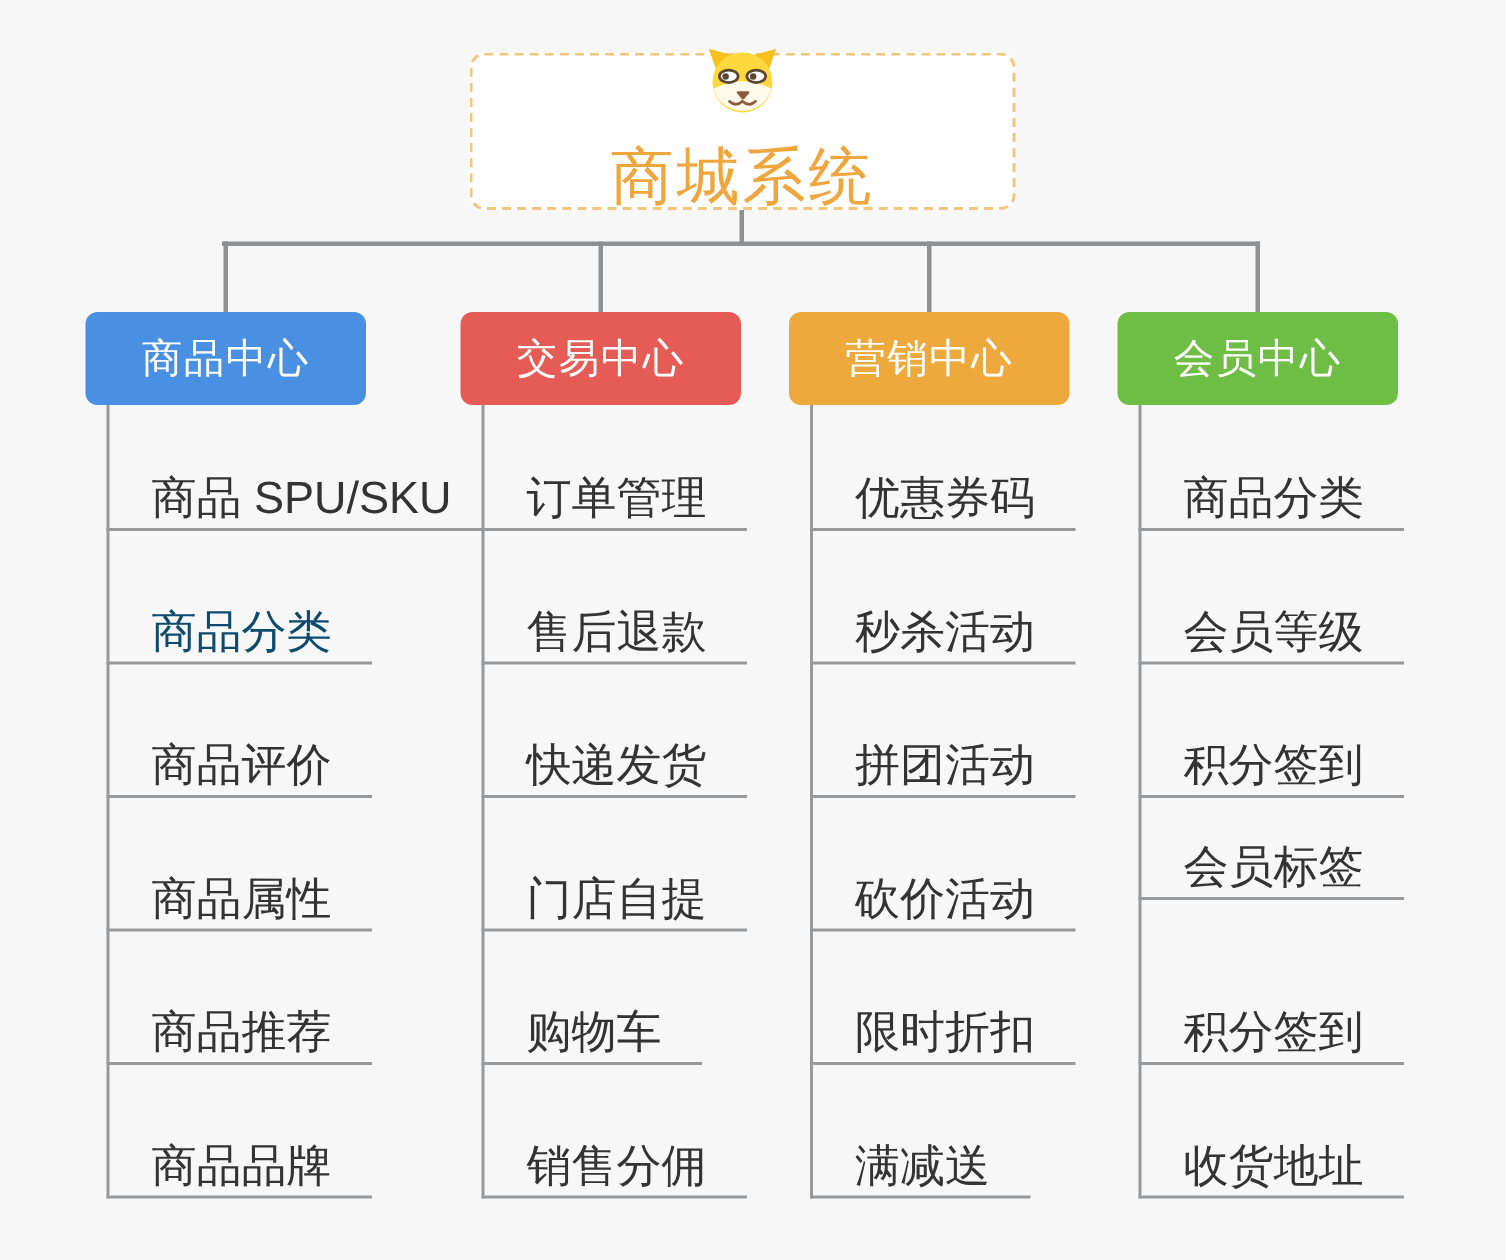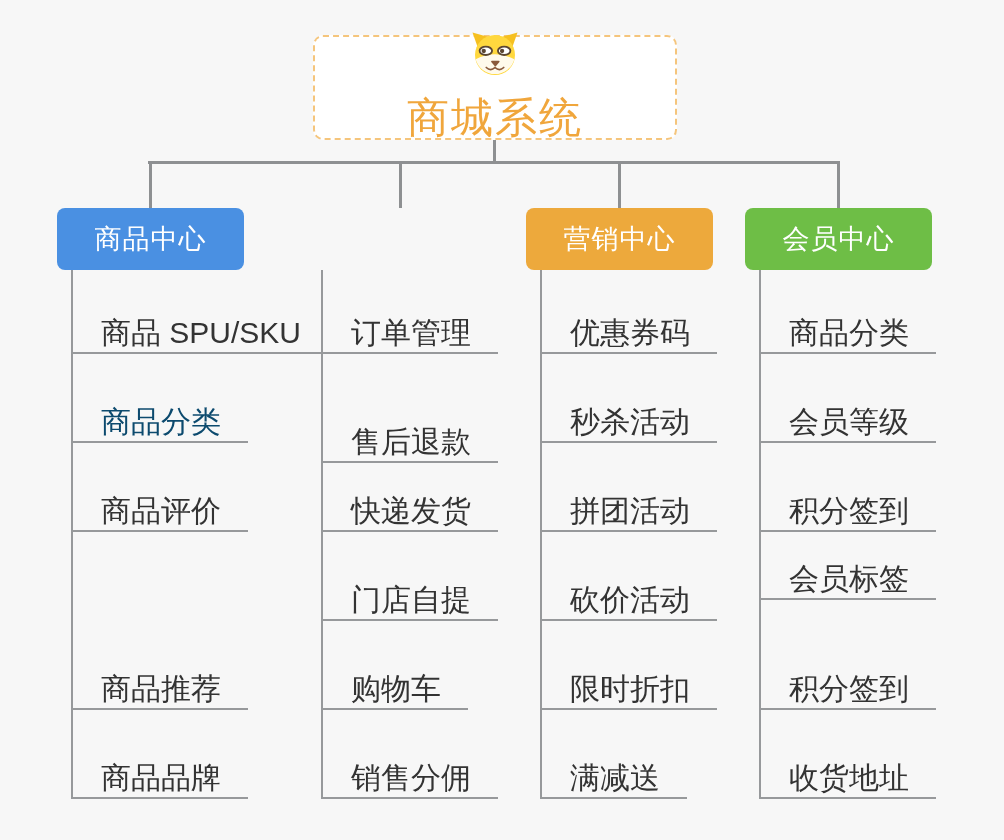--- a/index.html
+++ b/index.html
@@ -115,28 +115,32 @@
 
 <div class="connector drop" style="left: 149px; background: rgb(142, 144, 146);"></div>
     <div class="column" style="left: 57px;">
       <div class="branch-box" style="background: rgb(74, 144, 226);">
         <span>商品中心</span>
       </div>
       <div class="trunk"></div>
       <div class="leaf" style="top: 106px; color: rgb(51, 51, 51);"><span>商品 SPU/SKU</span></div>
       <div class="leaf" style="top: 195px; color: #0c4a6e;"><span>商品分类</span></div>
       <div class="leaf" style="top: 284px; color: rgb(51, 51, 51);"><span>商品评价</span></div>
+      <div class="leaf" style="top: 373px; color: rgb(51, 51, 51);"><span>商品属性</span></div>
       <div class="leaf" style="top: 462px; color: rgb(51, 51, 51);"><span>商品推荐</span></div>
       <div class="leaf" style="top: 551px; color: rgb(51, 51, 51);"><span>商品品牌</span></div>
     </div>
     <div class="connector drop" style="left: 399px; background: rgb(142, 144, 146);"></div>
     <div class="column" style="left: 307px;">
+      <div class="branch-box" style="background: rgb(229, 91, 85);">
+        <span>交易中心</span>
+      </div>
       <div class="trunk"></div>
       <div class="leaf" style="top: 106px; color: rgb(51, 51, 51);"><span>订单管理</span></div>
-      <div class="leaf" style="top: 195px; color: rgb(51, 51, 51); margin-top: 20px;"><span>售后退款</span></div>
+      <div class="leaf" style="top: 195px; color: rgb(51, 51, 51);"><span>售后退款</span></div>
       <div class="leaf" style="top: 284px; color: rgb(51, 51, 51);"><span>快递发货</span></div>
       <div class="leaf" style="top: 373px; color: rgb(51, 51, 51);"><span>门店自提</span></div>
       <div class="leaf" style="top: 462px; color: rgb(51, 51, 51);"><span>购物车</span></div>
       <div class="leaf" style="top: 551px; color: rgb(51, 51, 51);"><span>销售分佣</span></div>
     </div>
     <div class="connector drop" style="left: 618px; background: rgb(142, 144, 146);"></div>
     <div class="column" style="left: 526px;">
       <div class="branch-box" style="background: rgb(237, 169, 60);">
         <span>营销中心</span>
       </div>

